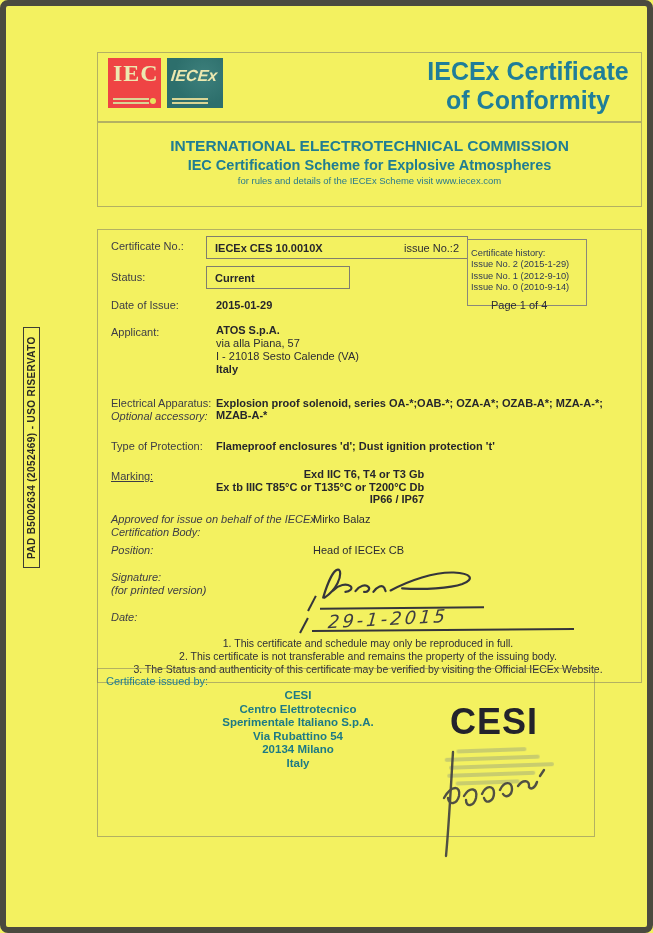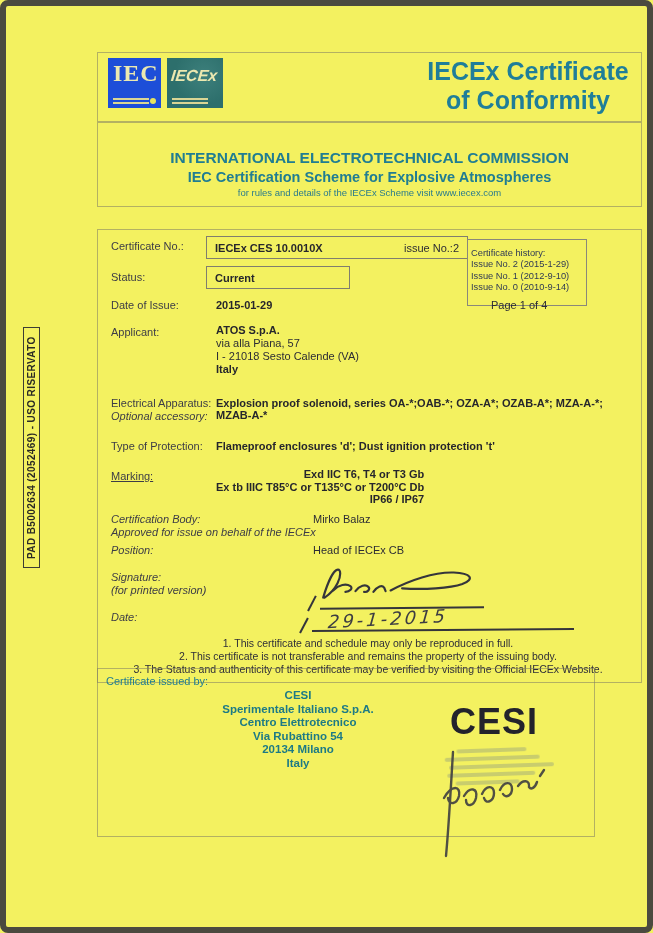--- a/index.html
+++ b/index.html
@@ -2,32 +2,32 @@
 <html><head>
 <meta charset="utf-8">
 <style>
   html,body{margin:0;padding:0;background:#ffffff;}
   body{font-family:"Liberation Sans","DejaVu Sans",sans-serif;}
   .page{position:relative;width:653px;height:933px;background:#f3f160;overflow:hidden;}
   .edge{position:absolute;inset:0;border:6px solid #4b4a3f;border-radius:8px;pointer-events:none;z-index:50;}
   .box{position:absolute;border:1px solid rgba(125,123,100,0.55);}
   
   .header-box{left:97px;top:52px;width:543px;height:68px;}
-  .logo{position:absolute;top:5px;background:#1d4ed8;color:#ece9b0;overflow:hidden;}
+  .logo{position:absolute;top:5px;background:#ef4444;color:#ece9b0;overflow:hidden;}
   .logo-iec{left:10px;width:53px;height:50px;}
   .logo-iecex{left:69px;width:56px;height:50px;background:radial-gradient(circle at 65% 35%, #3d807c 0%, #2d6f6c 60%);}
   .logo-iec .lt{font-family:"Liberation Serif",serif;font-weight:bold;font-size:24px;letter-spacing:1px;margin:3px 0 0 5px;line-height:24px;}
   .logo-iecex .lt{font-style:italic;font-weight:bold;font-size:16px;margin:10px 0 0 4px;line-height:16px;transform:skewX(-6deg);}
   .logo-lines{position:absolute;left:5px;bottom:8px;width:36px;border-top:2px solid #d9d594;}
   .logo-lines2{position:absolute;left:5px;bottom:4px;width:36px;border-top:2px solid #d9d594;}
   .logo-dot{position:absolute;right:5px;bottom:4px;width:6px;height:6px;border-radius:50%;background:#e8e45e;}
   .title-wrap{position:absolute;left:230px;top:4px;width:400px;text-align:center;color:#1f7e99;font-weight:bold;font-size:25px;line-height:29px;}
   
   .comm-box{left:97px;top:122px;width:543px;height:83px;text-align:center;color:#207d92;}
-  .comm1{margin-top:26px;font-weight:bold;font-size:15.5px;}
+  .comm1{margin-top:14px;font-weight:bold;font-size:15.5px;}
   .comm2{font-weight:bold;font-size:14.5px;margin-top:2px;}
   .comm3{font-size:9.5px;margin-top:2px;color:#2a7b8c;}
   
   .main-box{left:97px;top:210px;width:543px;height:452px;margin-top:19px;}
   .row{position:absolute;}
   .lbl{font-size:11px;color:#3c3c46;}
   .ital{font-style:italic;}
   .val{font-size:11px;font-weight:bold;color:#26262c;}
   .plain{font-size:11px;color:#2c2c34;}
   .fieldbox{position:absolute;border:1px solid #807e6e;display:flex;align-items:center;}
@@ -126,22 +126,22 @@
     <div class="row val" style="left:118px;top:210px;">Flameproof enclosures 'd'; Dust ignition protection 't'</div>
 
     <div class="row lbl" style="left:13px;top:240px;text-decoration:underline;">Marking:</div>
     <div class="row mark" style="left:118px;top:238px;text-align:right;">
       <div class="val">Exd IIC T6, T4 or T3 Gb</div>
       <div class="val">Ex tb IIIC T85°C or T135°C or T200°C Db</div>
       <div class="val">IP66 / IP67</div>
     </div>
 
     <div class="row lbl ital" style="left:13px;top:283px;width:230px;line-height:12.5px;">
+      <div>Approved for issue on behalf of the IECEx</div>
       <div>Certification Body:</div>
-      <div>Approved for issue on behalf of the IECEx</div>
     </div>
     <div class="row plain" style="left:215px;top:283px;">Mirko Balaz</div>
 
     <div class="row lbl ital" style="left:13px;top:314px;">Position:</div>
     <div class="row plain" style="left:215px;top:314px;">Head of IECEx CB</div>
 
     <div class="row lbl ital" style="left:13px;top:341px;line-height:12.5px;">
       <div>Signature:</div>
       <div>(for printed version)</div>
     </div>
@@ -165,22 +165,22 @@
       <div>1. This certificate and schedule may only be reproduced in full.</div>
       <div>2. This certificate is not transferable and remains the property of the issuing body.</div>
       <div>3. The Status and authenticity of this certificate may be verified by visiting the Official IECEx Website.</div>
     </div>
   </div>
 
   <div class="box issuer-box">
     <div class="issuer-label">Certificate issued by:</div>
     <div class="issuer-addr">
       <div>CESI</div>
+      <div>Centro Elettrotecnico</div>
       <div>Sperimentale Italiano S.p.A.</div>
-      <div>Centro Elettrotecnico</div>
       <div>Via Rubattino 54</div>
       <div>20134 Milano</div>
       <div>Italy</div>
     </div>
     <div class="cesi-logo">CESI</div>
   </div>
 
   <div class="stamp" style="left:445px;top:744px;width:110px;transform:rotate(-2deg);">
     <div style="width:70px;margin-left:12px;"></div>
     <div style="width:95px;"></div>

